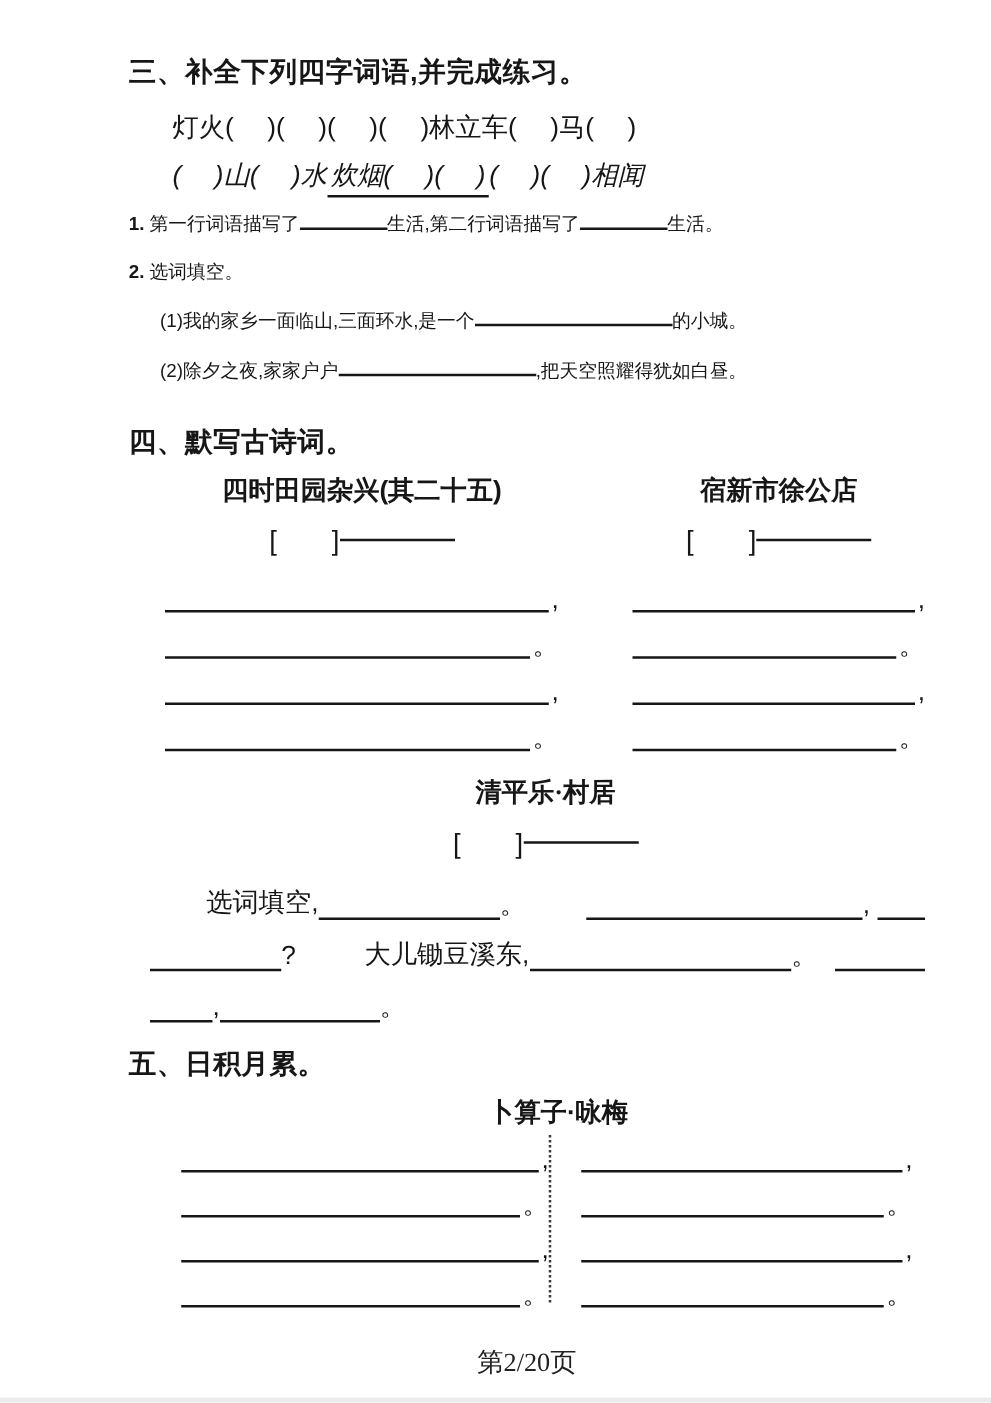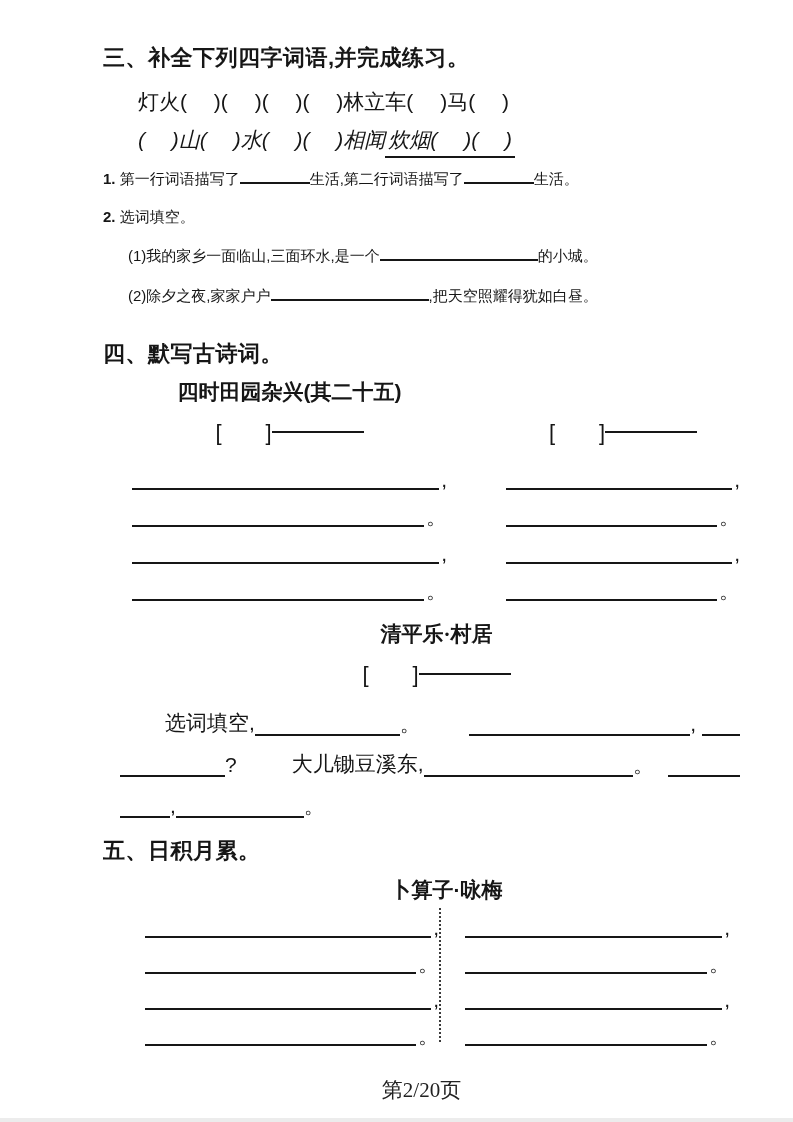--- a/index.html
+++ b/index.html
@@ -77,22 +77,22 @@
   <div class="abs sec-header" style="top:43px;">三、补全下列四字词语,并完成练习。</div>
 
   <div class="abs word-row" style="top:88px;">
     <span class="word-group">灯火(　 )(　 )</span>
     <span class="word-group">(　 )(　 )林立</span>
     <span class="word-group">车(　 )马(　 )</span>
   </div>
 
   <div class="abs word-row" style="top:126px;font-style:italic;">
     <span class="word-group">(　 )山(　 )水</span>
+    <span class="word-group underlined">炊烟(　 )(　 )</span>
     <span class="word-group">(　 )(　 )相闻</span>
-    <span class="word-group underlined">炊烟(　 )(　 )</span>
   </div>
 
   <div class="abs body-text" style="top:170px;">
     <span class="bold">1.</span>
     <span>第一行词语描写了</span><span class="blank w70"></span><span>生活,第二行词语描写了</span><span class="blank w70"></span><span>生活。</span>
   </div>
 
   <div class="abs body-text" style="top:208px;">
     <span class="bold">2.</span>
     <span>选词填空。</span>
@@ -104,20 +104,23 @@
 
   <div class="abs body-text" style="top:287px; padding-left:25px;">
     <span>(2)除夕之夜,家家户户</span><span class="blank w158"></span><span>,把天空照耀得犹如白昼。</span>
   </div>
 
   <div class="abs sec-header" style="top:339px;">四、默写古诗词。</div>
 
   <div class="abs two-col" style="top:378px;">
     <div class="col-l center-row">
       <span class="poem-title">四时田园杂兴(其二十五)</span>
+    </div>
+    <div class="col-r center-row">
+      <span class="poem-title">宿新市徐公店</span>
     </div>
   </div>
 
   <div class="abs two-col" style="top:418px;">
     <div class="col-l center-row">
       <span class="bracket">[　　]</span>
         <span class="blank w92"></span>
     </div>
     <div class="col-r center-row">
       <span class="bracket">[　　]</span>

